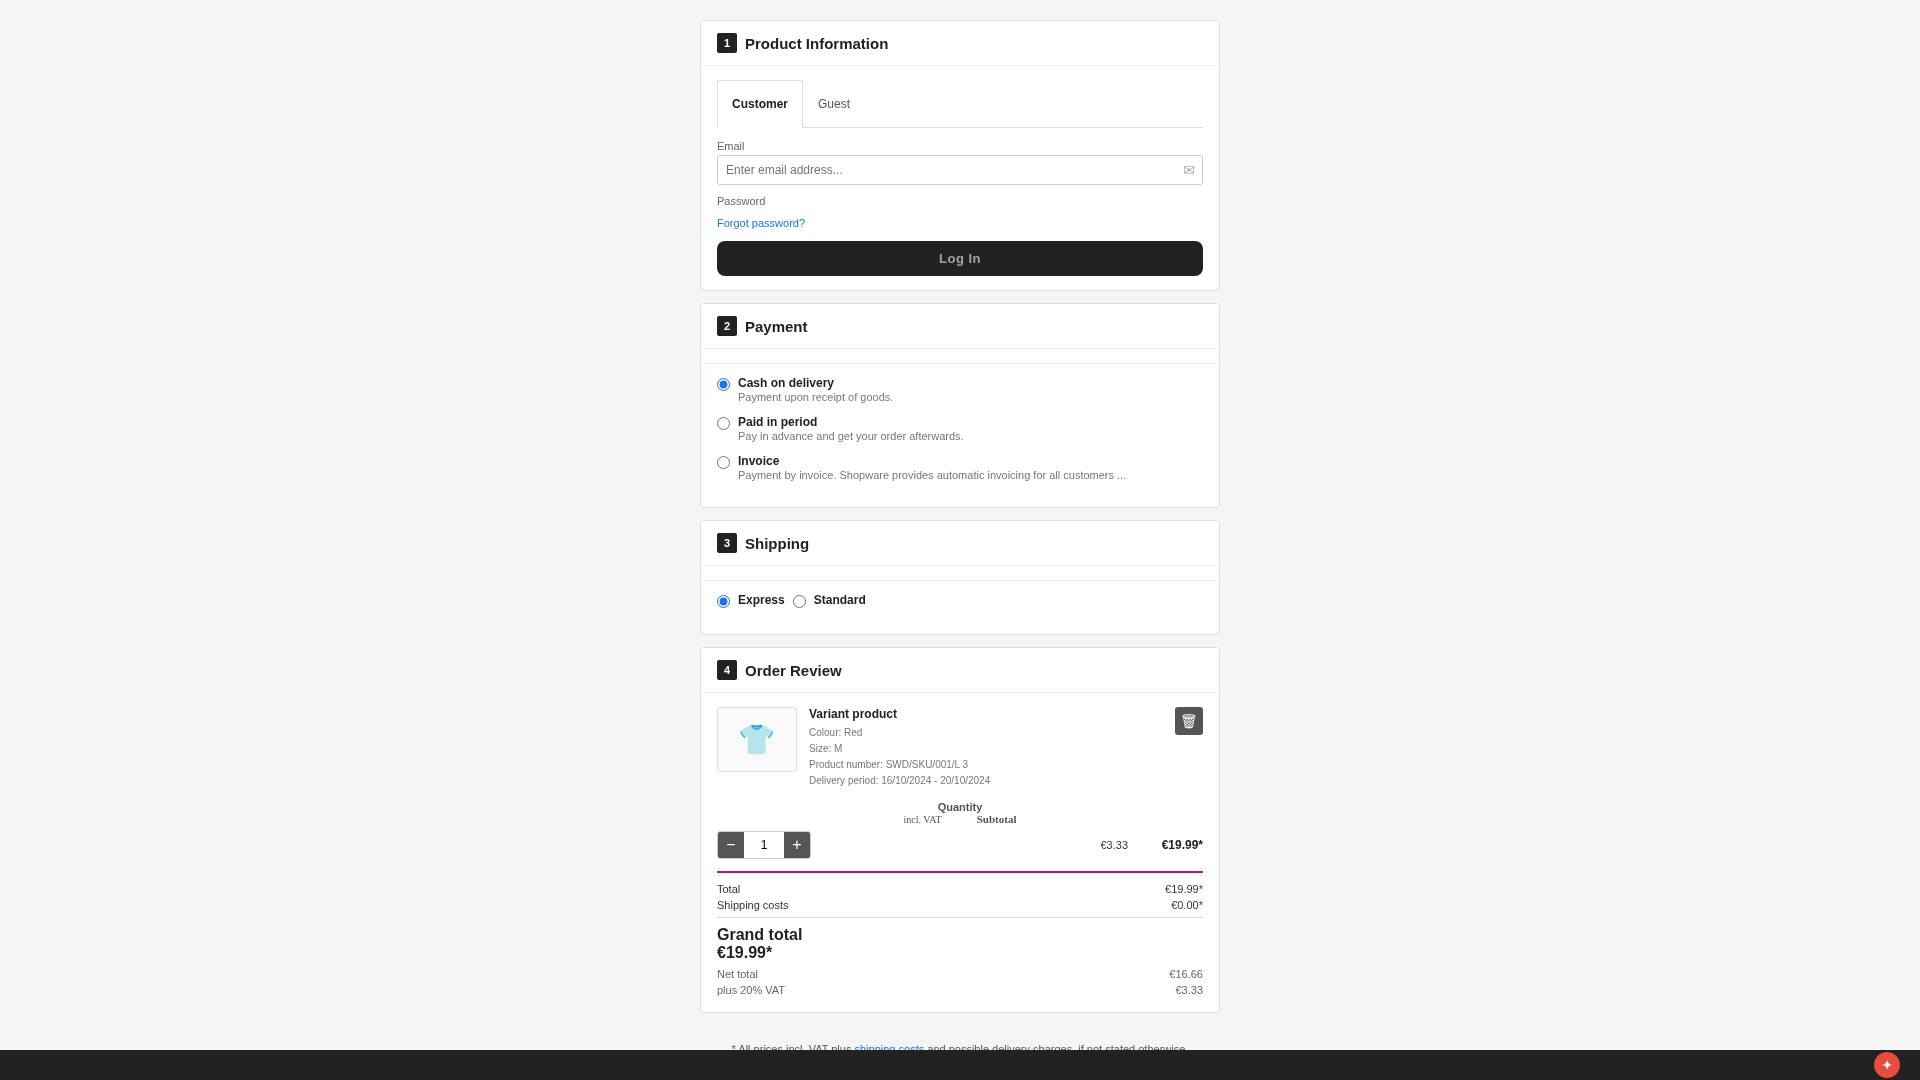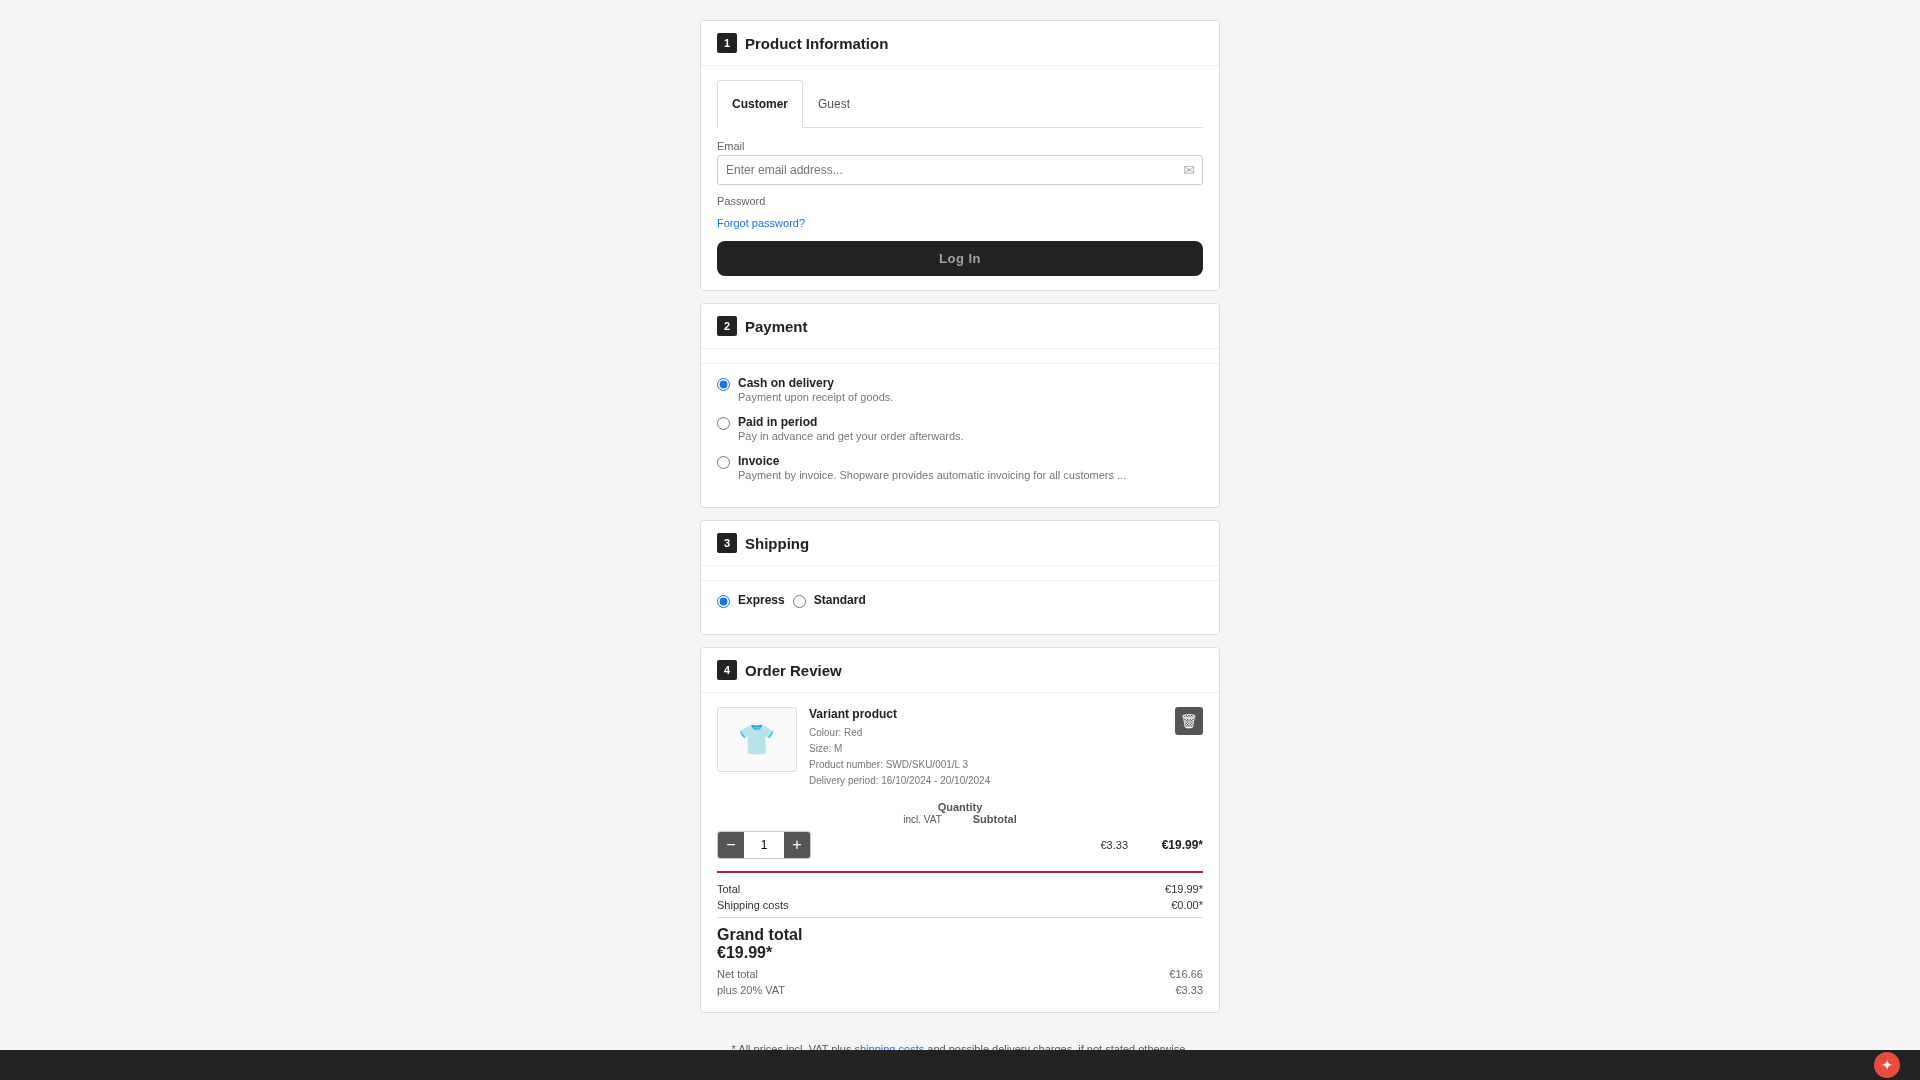--- a/index.html
+++ b/index.html
@@ -465,21 +465,21 @@
               <span>Delivery period: 16/10/2024 - 20/10/2024</span>
             </div>
           </div>
           <button class="delete-btn">
             <span>🗑</span>
           </button>
         </div>
 
         <div style="display:flex; justify-content:space-between; align-items:center; margin-bottom:6px;flex-direction:column;">
           <span class="qty-label">Quantity</span>
-          <div style="display:flex; gap:20px; align-items:center;">
+          <div style="display:flex; gap:20px; align-items:center;font-family:Liberation Serif, serif;">
             <span style="font-size:10px;color:#555;">incl. VAT</span>
             <span style="font-size:11px;font-weight:bold;color:#555;min-width:55px;text-align:right;">Subtotal</span>
           </div>
         </div>
 
         <div class="qty-controls-row">
           <div class="qty-controls">
             <button class="qty-btn">−</button>
             <input type="text" class="qty-value" value="1" style="">
             <button class="qty-btn">+</button>

